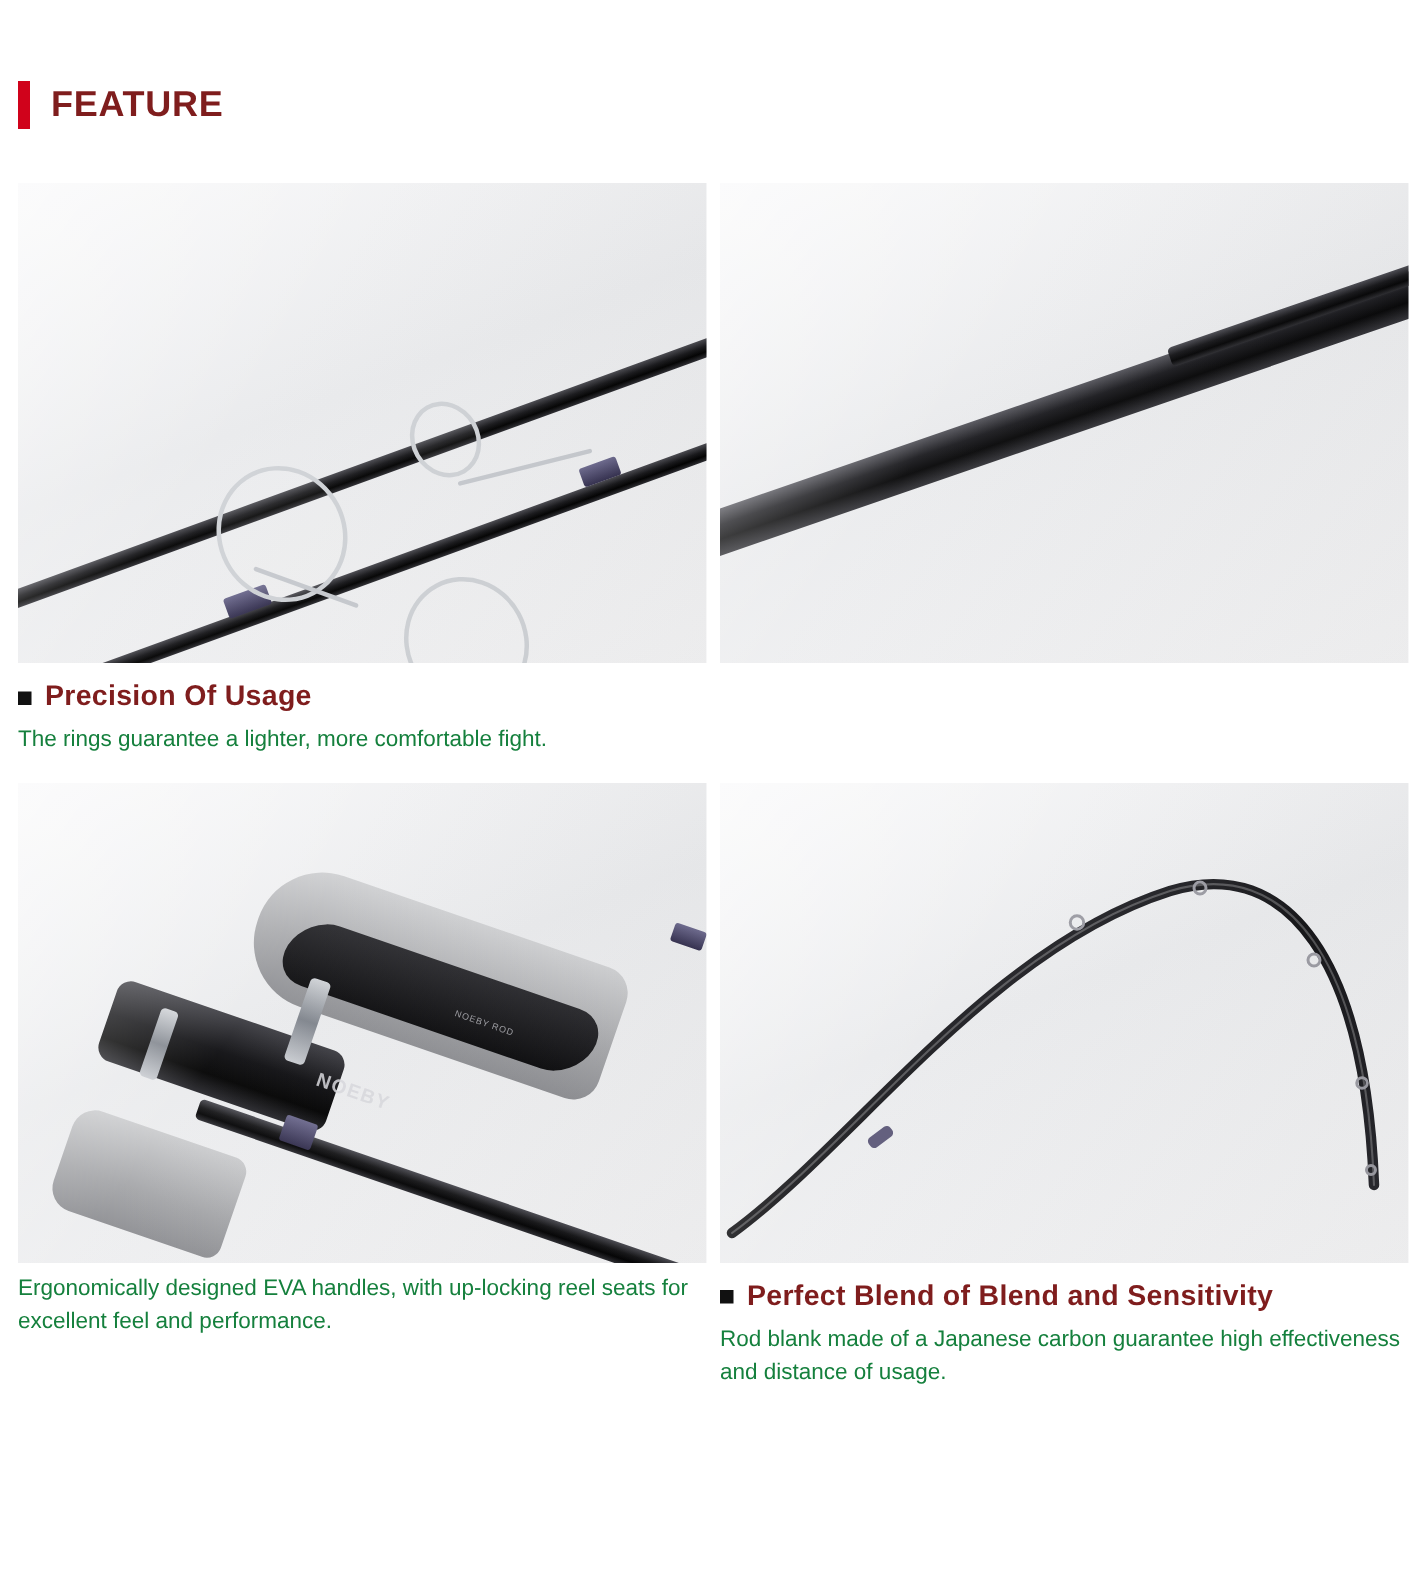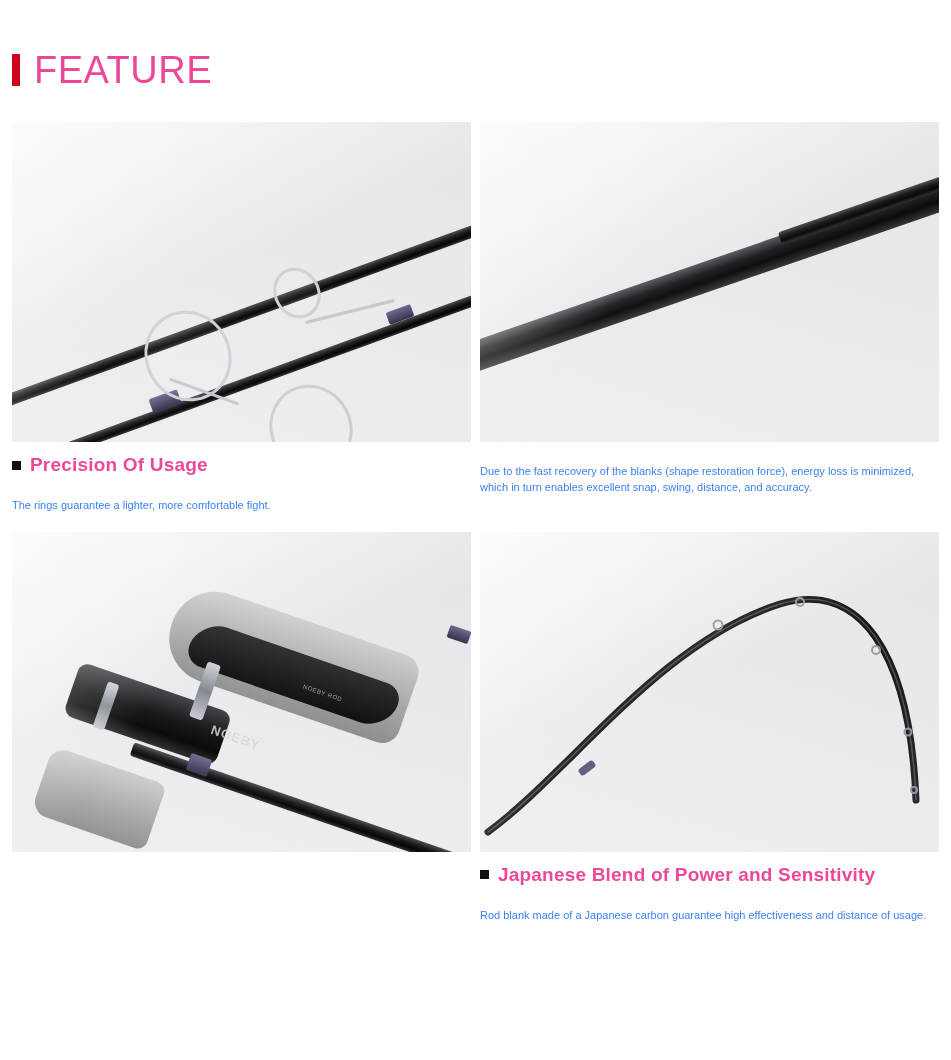--- a/index.html
+++ b/index.html
@@ -31,24 +31,24 @@
     align-items: center;
     height: 44px;
   }
   .header-bar {
     width: 8px;
     height: 32px;
     background: #d0021b;
     margin-right: 14px;
   }
   .header-title {
-    font-size: 38px;
-    font-weight: normal;
+    font-size: 24px;
+    font-weight: bold;
     letter-spacing: 0.5px;
-    color: #ec4899;
+    color: #7f1d1d;
     line-height: 1;
   }
 
   
   .grid {
     position: absolute;
     left: 12px;
     top: 122px;
     width: 927px;
   }
@@ -66,36 +66,36 @@
     height: 320px;
     overflow: hidden;
     background: linear-gradient(160deg, #f7f7f8 0%, #e9eaec 45%, #f4f4f5 100%);
   }
   .caption-title {
     display: flex;
     align-items: center;
     margin-top: 12px;
     font-size: 19px;
     font-weight: bold;
-    color: #ec4899;
+    color: #7f1d1d;
     letter-spacing: 0.2px;
   }
   .bullet {
     display: inline-block;
     width: 9px;
     height: 9px;
     background: #111111;
     margin-right: 9px;
     flex: none;
   }
   .caption-body {
-    margin-top: 22px;
-    font-size: 11px;
+    margin-top: 6px;
+    font-size: 15px;
     line-height: 1.45;
-    color: #3b82f6;
+    color: #15803d;
   }
 
   
   .rod {
     position: absolute;
     background: linear-gradient(to bottom, #4a4a50 0%, #17171a 40%, #000 70%, #2b2b30 100%);
     border-radius: 2px;
   }
   .p1-rod-a {
     width: 620px; height: 12px;
@@ -270,21 +270,20 @@
         <div class="caption-body">The rings guarantee a lighter, more comfortable fight.</div>
       </div>
 
       <div class="cell">
         <div class="photo">
           <div class="p2-rod"></div>
           <div class="p2-rod-thin"></div>
 
           <div class="gloss"></div>
         </div>
-        <div class="caption-body">Due to the fast recovery of the blanks (shape restoration force), energy loss is minimized, which in turn enables excellent snap, swing, distance, and accuracy.</div>
       </div>
 
     </div>
 
     <div class="row">
 
       <div class="cell">
         <div class="photo">
           <div class="p3-rod"></div>
           <div class="p3-eva-fore"></div>
@@ -292,20 +291,21 @@
           <div class="p3-seat"></div>
           <div class="p3-seat-ring" style="left:186px; top:130px; transform:rotate(19deg);"></div>
           <div class="p3-seat-ring" style="left:88px; top:150px; height:48px; width:12px; transform:rotate(19deg);"></div>
           <div class="p3-butt"></div>
           <div class="wrap" style="left:176px; top:224px; width:22px; height:18px; transform:rotate(19deg);"></div>
           <div class="wrap" style="left:436px; top:96px; width:22px; height:13px; transform:rotate(19deg);"></div>
           <div class="p3-logo">NOEBY</div>
           <div class="p3-microtext">NOEBY ROD</div>
           <div class="gloss"></div>
         </div>
+        <div class="caption-body">Ergonomically designed EVA handles, with up-locking reel seats for excellent feel and performance.</div>
       </div>
 
       <div class="cell">
         <div class="photo">
           <svg class="p4-svg" width="459" height="320" viewBox="0 0 459 320">
             <defs>
               <linearGradient id="blankGrad" x1="0" y1="0" x2="1" y2="1">
                 <stop offset="0%" stop-color="#3c3c44"></stop>
                 <stop offset="50%" stop-color="#111114"></stop>
                 <stop offset="100%" stop-color="#2a2a30"></stop>
@@ -319,20 +319,20 @@
             <circle cx="396" cy="118" r="4" fill="none" stroke="#9a9aa2" stroke-width="2"></circle>
             <circle cx="428" cy="200" r="3.5" fill="none" stroke="#9a9aa2" stroke-width="2"></circle>
             <circle cx="434" cy="258" r="3" fill="none" stroke="#9a9aa2" stroke-width="2"></circle>
 
             <rect x="98" y="232" width="18" height="8" rx="3" fill="#5c5878" transform="rotate(-37 107 236)"></rect>
           </svg>
           <div class="gloss"></div>
         </div>
         <div class="caption-title">
           <span class="bullet"></span>
-          <span>Japanese Blend of Power and Sensitivity</span>
+          <span>Perfect Blend of Blend and Sensitivity</span>
         </div>
         <div class="caption-body">Rod blank made of a Japanese carbon guarantee high effectiveness and distance of usage.</div>
       </div>
 
     </div>
   </div>
 </div>
 
 </body></html>

